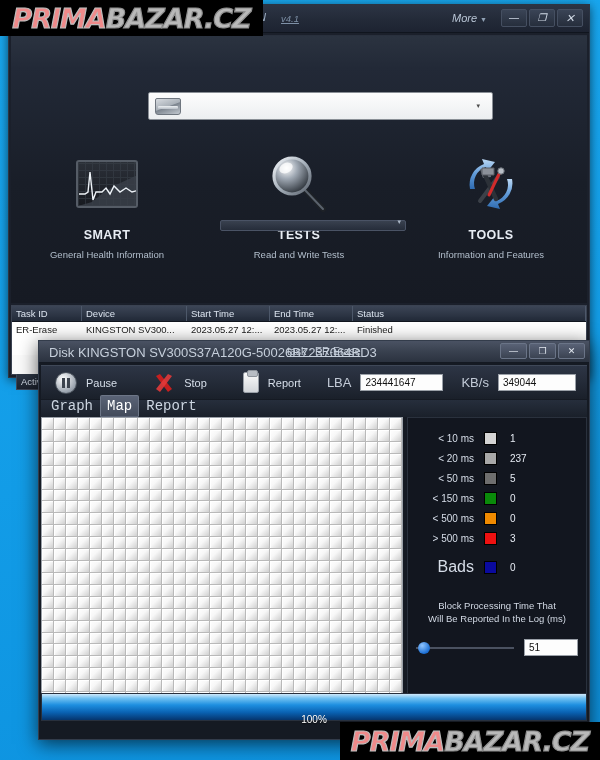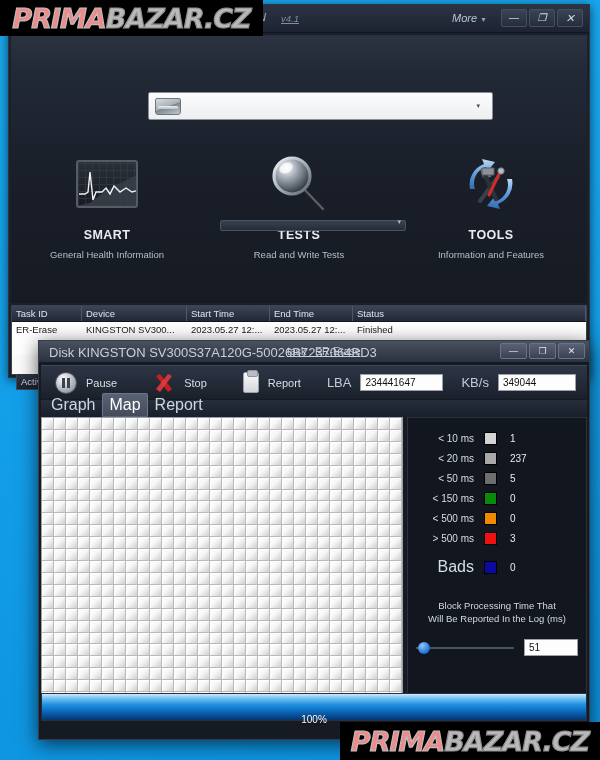--- a/index.html
+++ b/index.html
@@ -205,22 +205,23 @@
   }
   .fld.lba { width: 83px; } .fld.kbs { width: 78px; }
 
   
   .dlg-tabs {
     position: relative; height: 17px; margin: 1px 2px 0 2px;
     background: linear-gradient(180deg,#262e3c,#1a202a);
     display: flex; align-items: flex-end; padding-left: 3px;
   }
   .tab {
-    font-size: 16px; color: #cdd6e2; padding: 2px 6px 2px 6px;
+    font-size: 14px; color: #cdd6e2; padding: 2px 6px 2px 6px;
     border: 1px solid transparent;
+    font-family: Liberation Mono, monospace;
   }
   .tab.active {
     background: linear-gradient(180deg,#5a6urrency); background: linear-gradient(180deg,#5a6376,#434b5b);
     border: 1px solid #6d footer; border: 1px solid #6d7race;
     border: 1px solid #6d7687; border-bottom-color: transparent; border-radius: 2px 2px 0 0;
     color: #fff;
   }
 
   
   .map-wrap {

